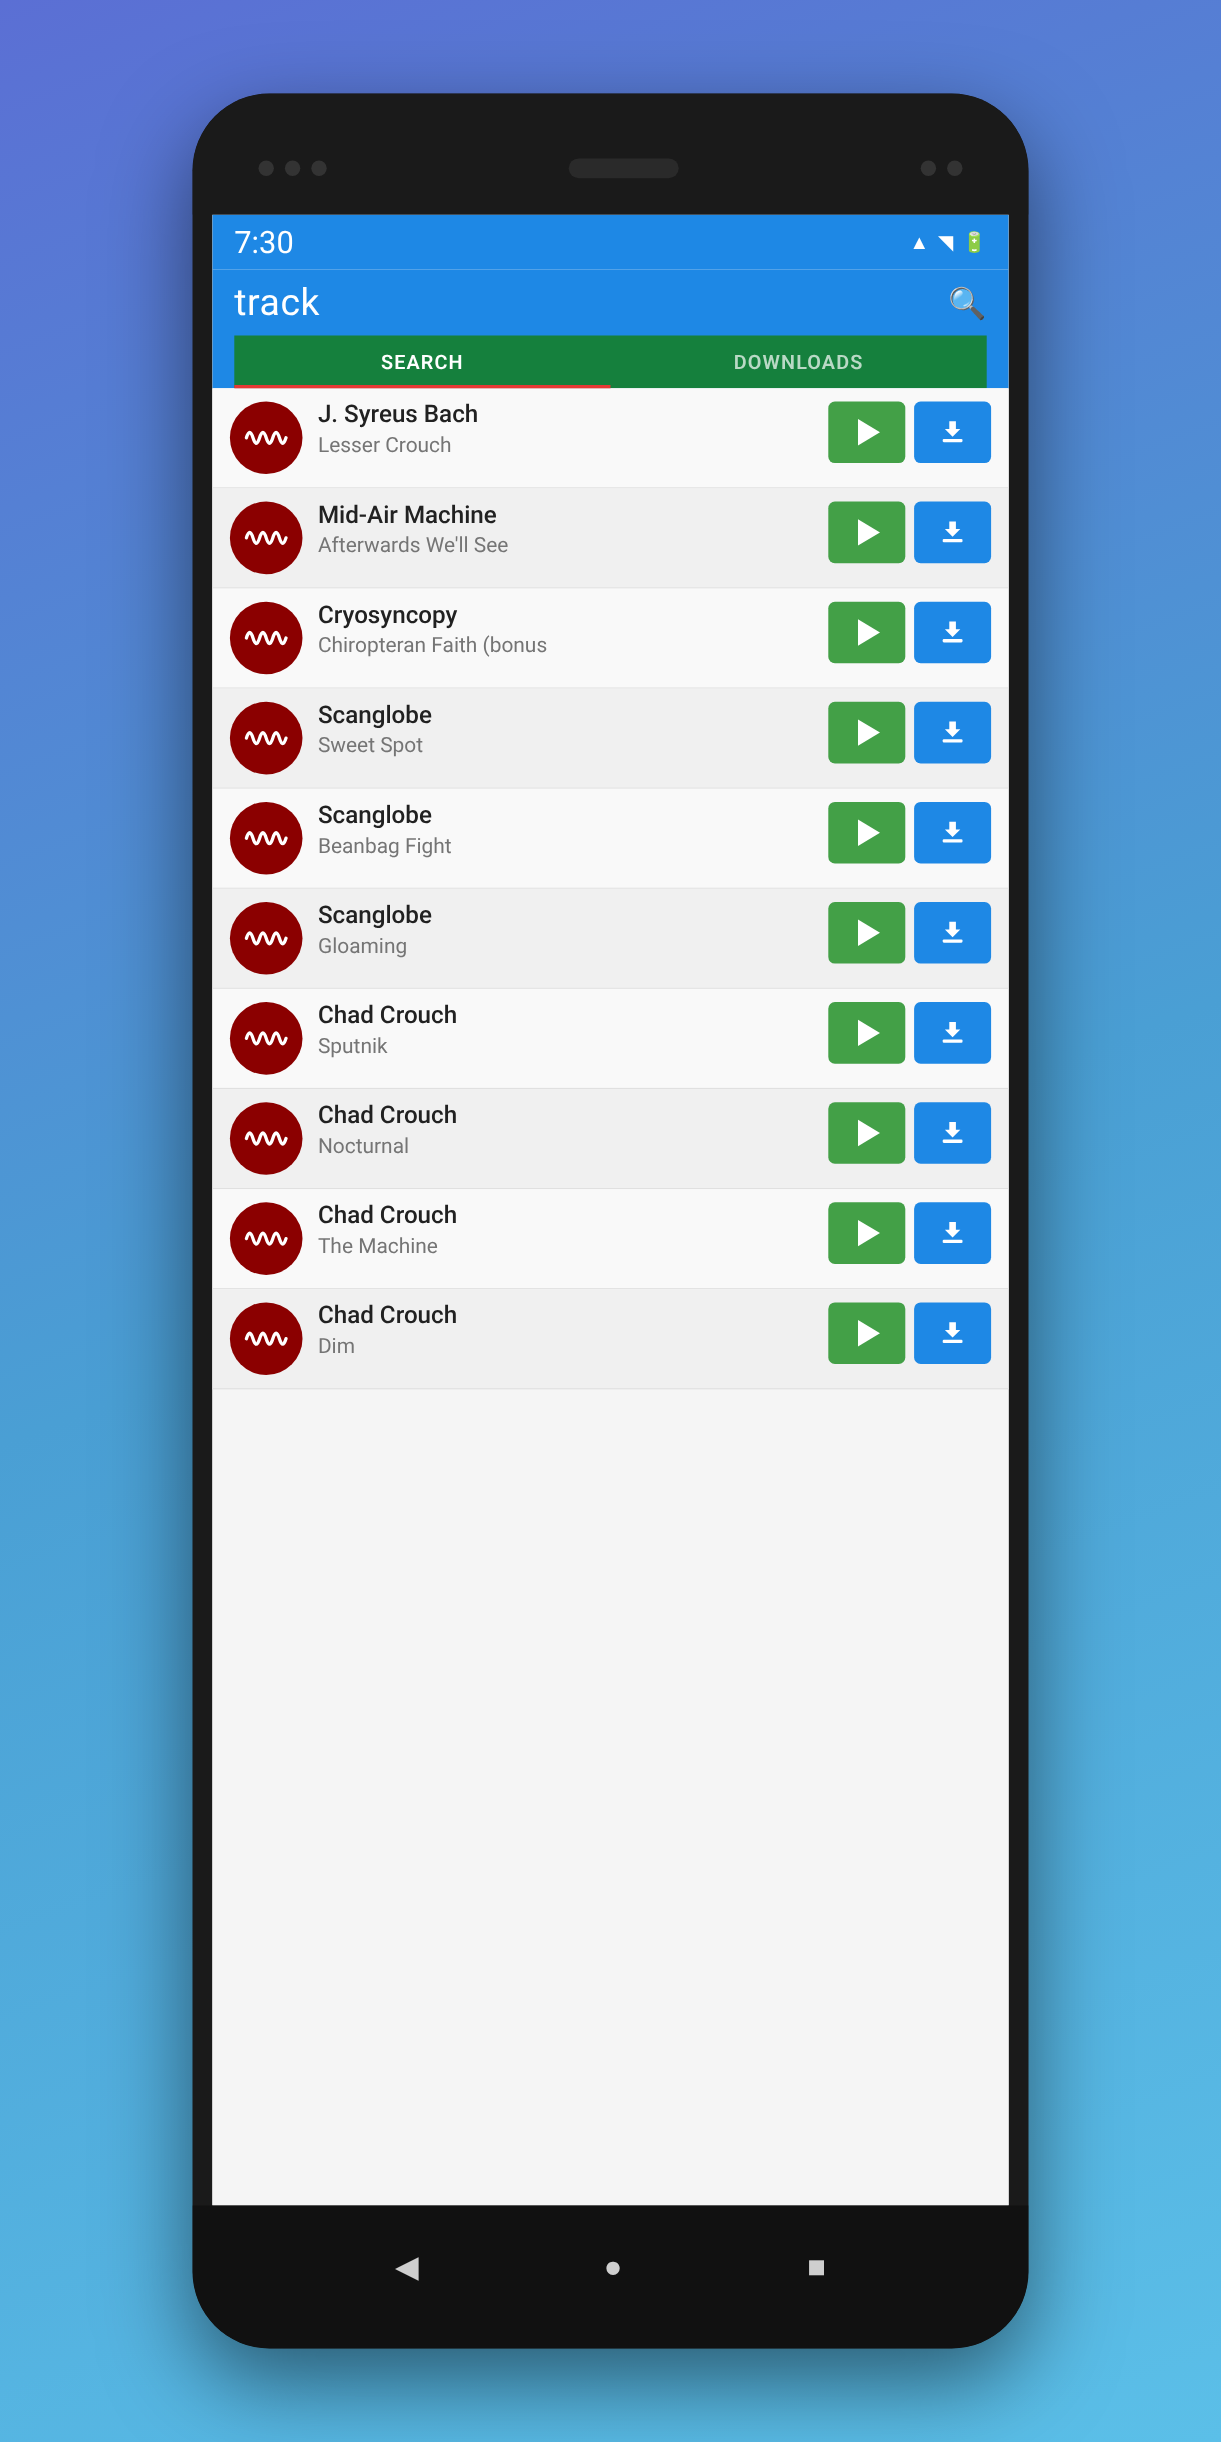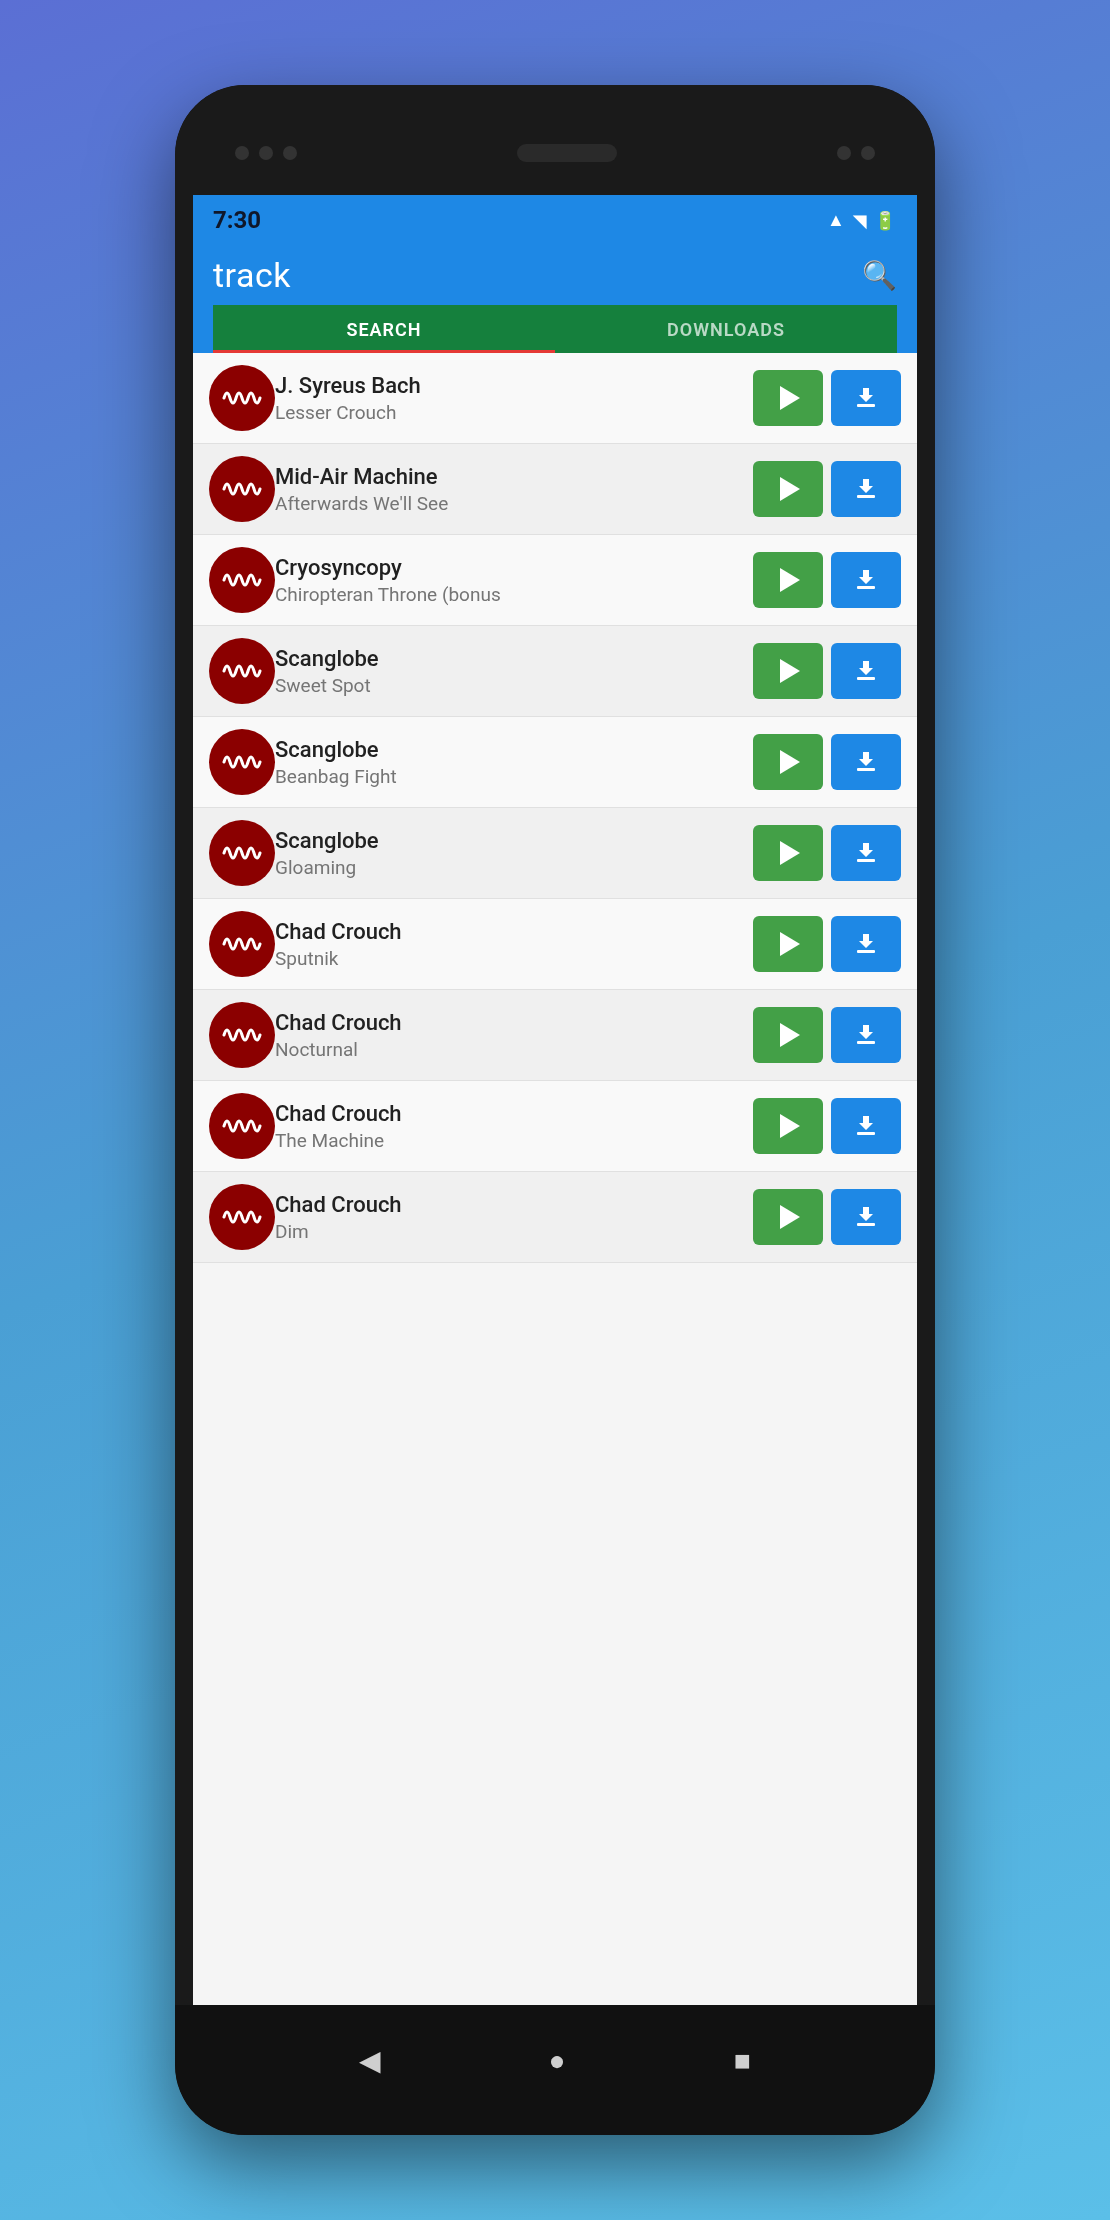--- a/index.html
+++ b/index.html
@@ -100,23 +100,23 @@
       background: #1e88e5;
       height: 50px;
       display: flex;
       align-items: center;
       justify-content: space-between;
       padding: 0 20px;
       flex-shrink: 0;
     }
 
     .status-time {
-      color: #0f172a;
-      font-size: 24px;
-      font-weight: 700;
+      color: #ffffff;
+      font-size: 28px;
+      font-weight: 400;
     }
 
     .status-icons {
       display: flex;
       gap: 8px;
       align-items: center;
     }
 
     .status-icon {
       color: white;
@@ -177,24 +177,24 @@
 
     
     .content-list {
       flex: 1;
       overflow-y: auto;
       background: #f5f5f5;
     }
 
     .list-item {
       display: flex;
-      align-items: center;
       background: #f9f9f9;
       padding: 12px 16px;
       border-bottom: 1px solid #e0e0e0;
+      gap: 14px;
     }
 
     .list-item:nth-child(even) {
       background: #f0f0f0;
     }
 
     .avatar {
       width: 66px;
       height: 66px;
       border-radius: 50%;
@@ -372,21 +372,21 @@
     </div>
   </div>
           <div class="list-item">
     <div class="avatar">
       <svg class="wave-svg" viewBox="0 0 40 30" fill="none" xmlns="http://www.w3.org/2000/svg">
         <path d="M2 15 Q5 5 8 15 Q11 25 14 15 Q17 5 20 15 Q23 25 26 15 Q29 5 32 15 Q35 25 38 15" stroke="white" stroke-width="3" fill="none" stroke-linecap="round"></path>
       </svg>
     </div>
     <div class="track-info">
       <div class="track-artist">Cryosyncopy</div>
-      <div class="track-title">Chiropteran Throne (bonus</div>
+      <div class="track-title">Chiropteran Faith (bonus</div>
     </div>
     <div class="track-buttons">
       <button class="btn-play">
         <div class="play-triangle"></div>
       </button>
       <button class="btn-download">
         <svg class="download-icon-svg" viewBox="0 0 28 28" fill="white">
           <path d="M14 18 L7 11 H11 V4 H17 V11 H21 L14 18Z"></path>
           <rect x="5" y="20" width="18" height="3" rx="1"></rect>
         </svg>

